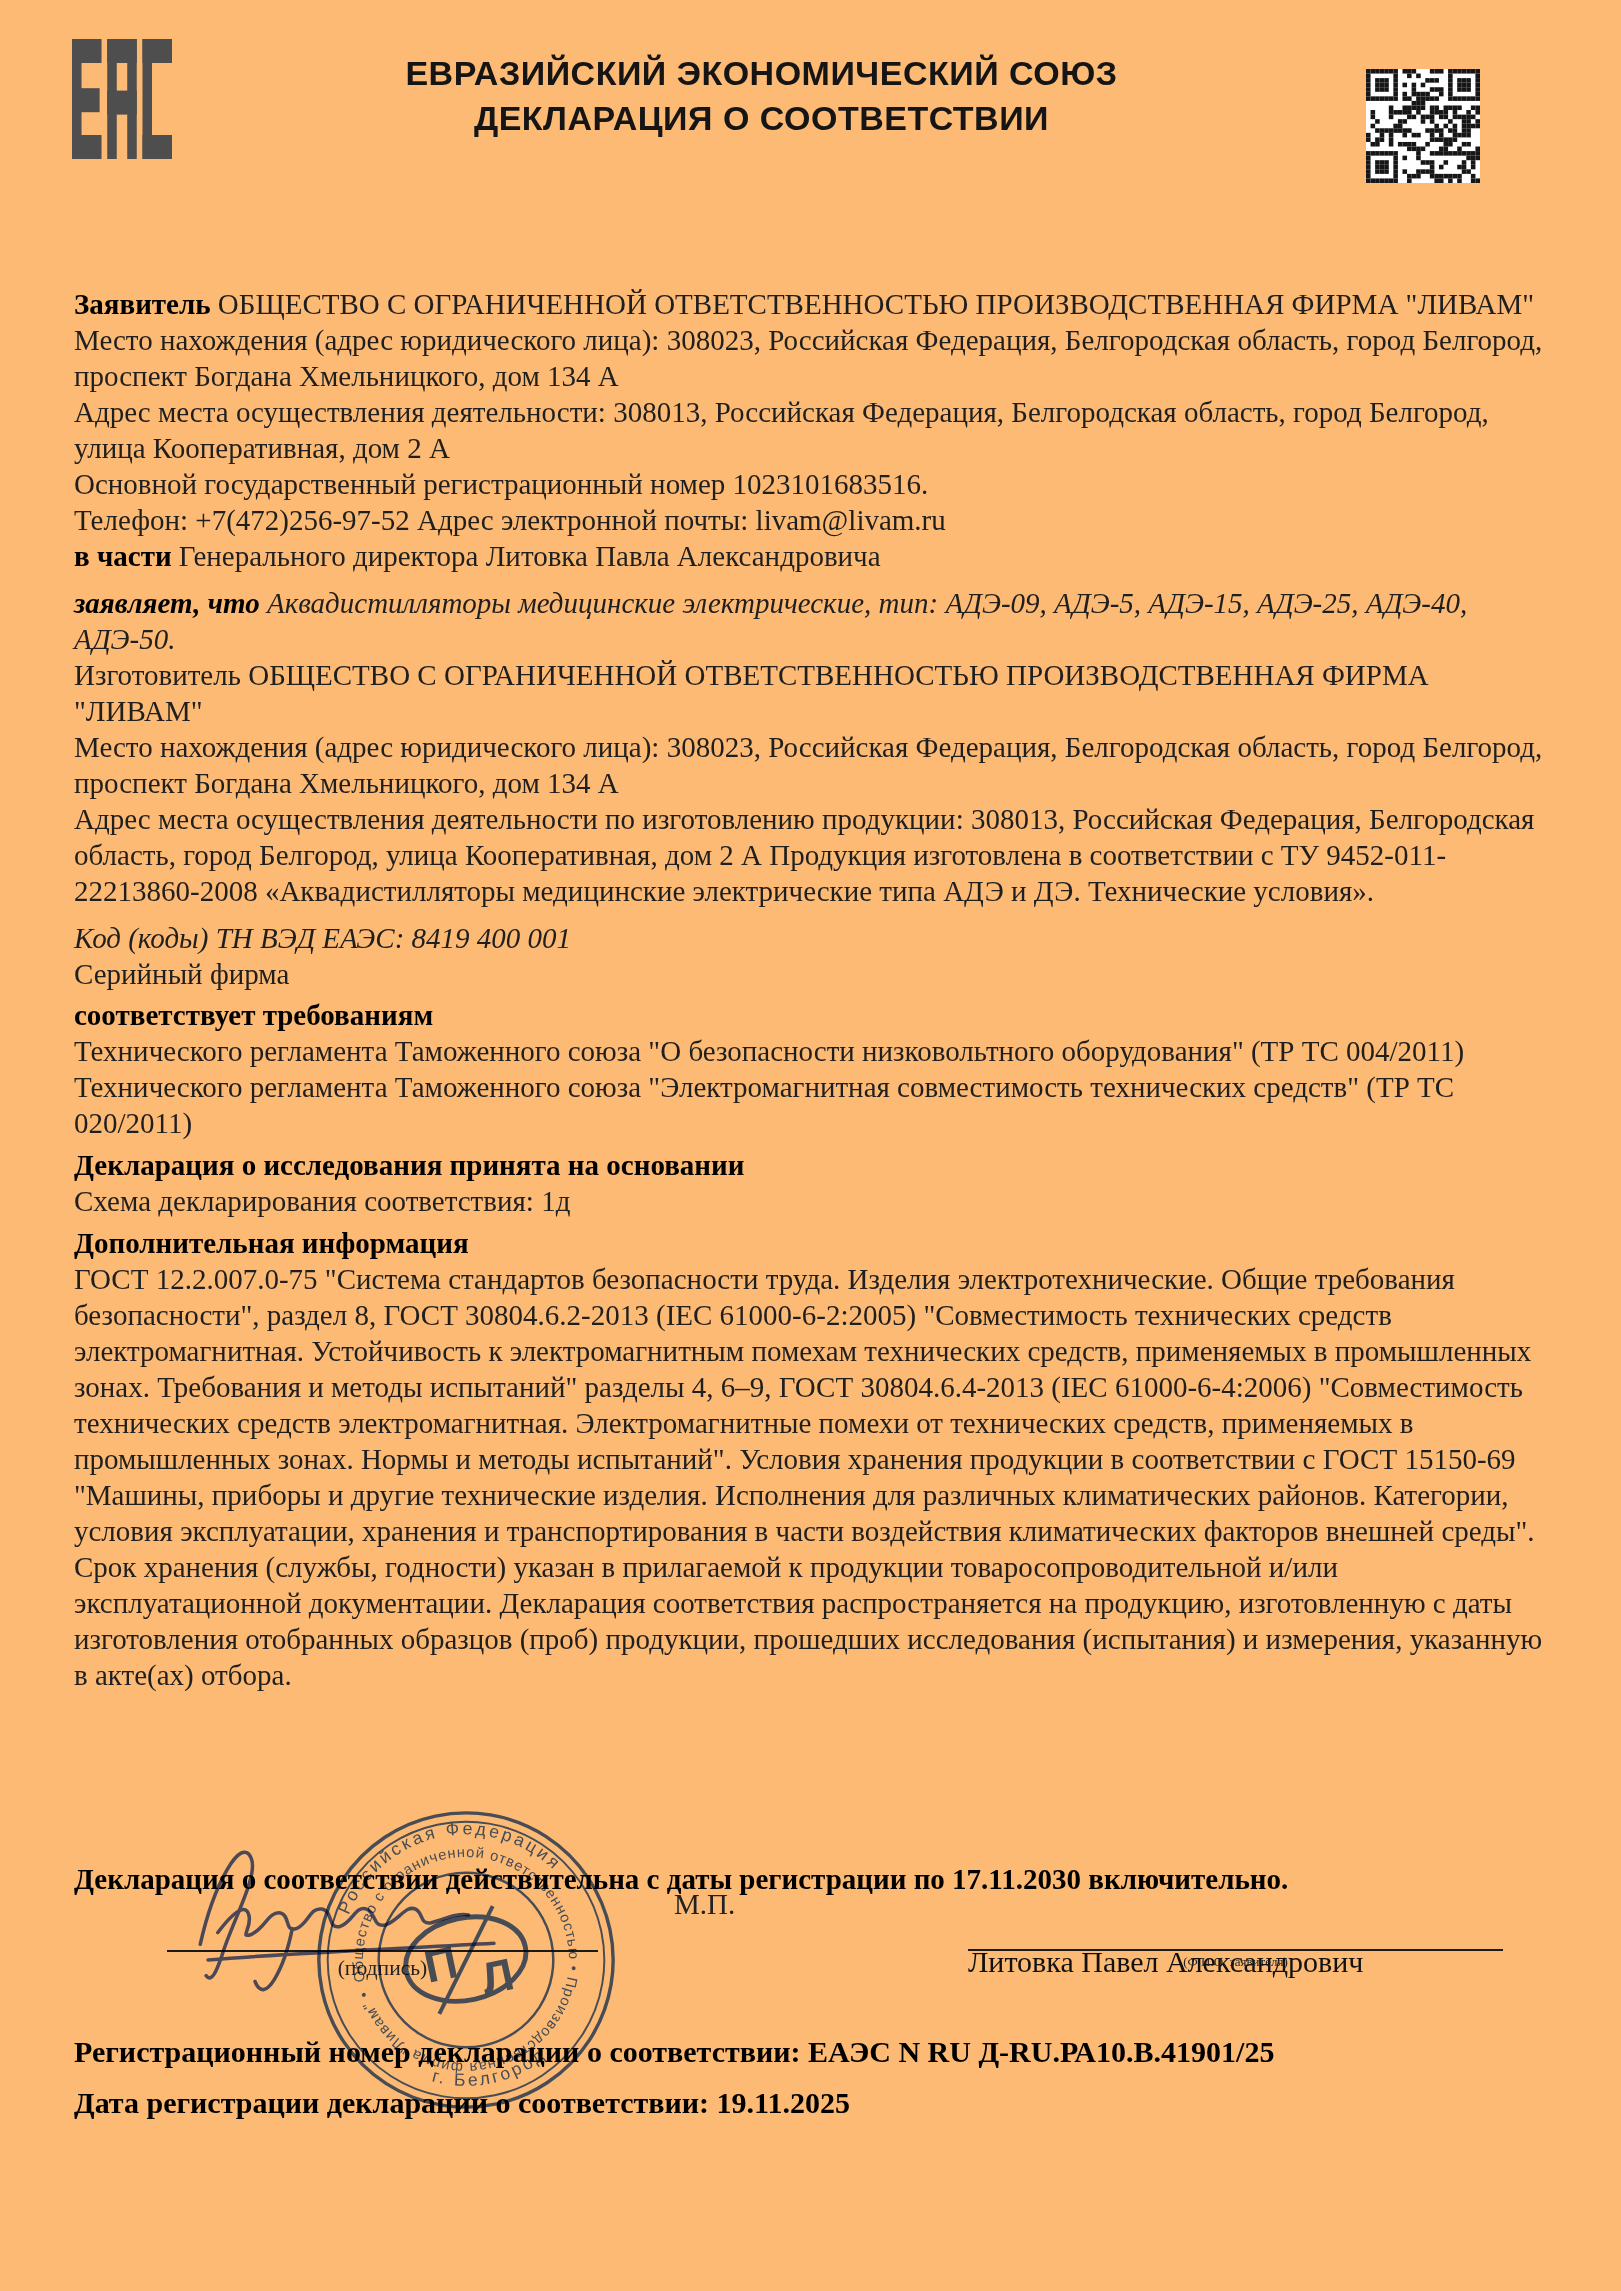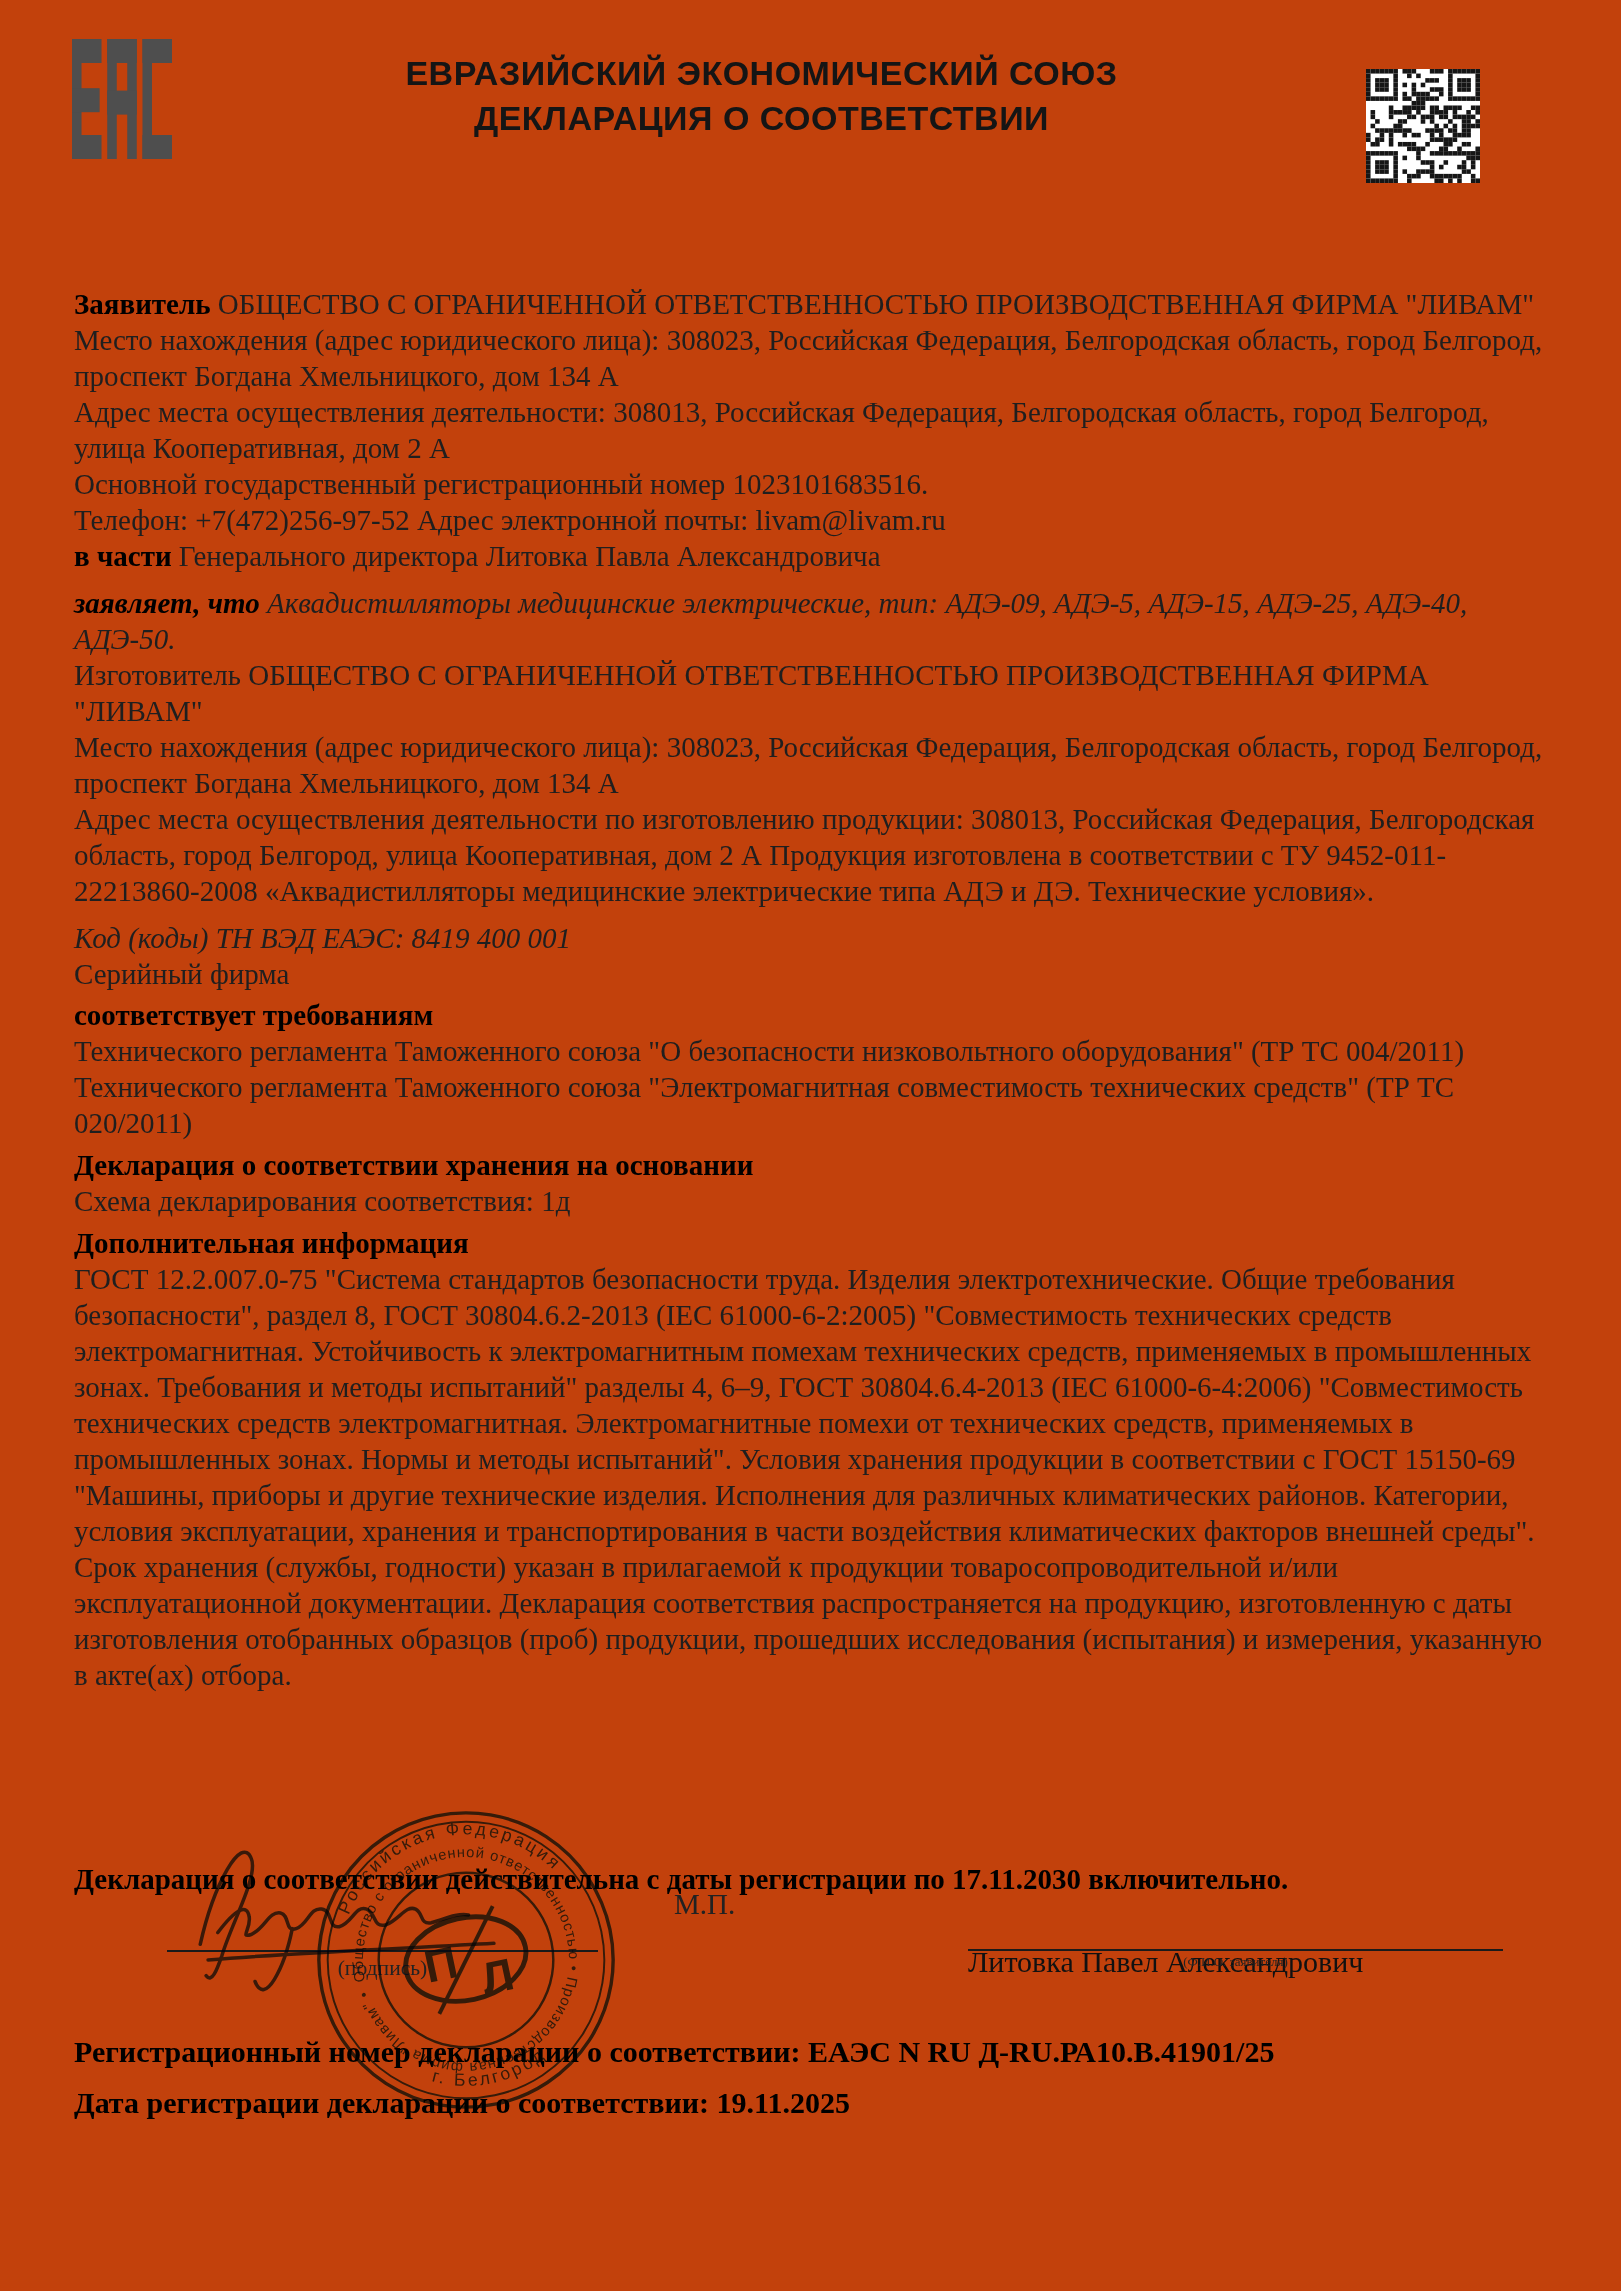--- a/index.html
+++ b/index.html
@@ -1,16 +1,16 @@
 <!DOCTYPE html>
 <html><head>
 <meta charset="utf-8">
 <style>
   html,body{margin:0;padding:0;background:#e8e8e8;}
-  .page{position:relative;width:1621px;height:2292px;margin:0 auto;background:#c2410c;
+  .page{position:relative;width:1621px;height:2292px;margin:0 auto;background:#fdba74;
         font-family:"Liberation Serif",serif;color:#1f1f1f;overflow:hidden;
         box-shadow:0 0 7.8px rgba(0,0,0,.25);}
   
   .hdr{position:absolute;left:249px;top:51px;width:1025px;text-align:center;
        font-family:"Liberation Sans",sans-serif;font-weight:bold;font-size:34px;
        line-height:45px;color:#151515;letter-spacing:0.5px;}
   .eac{position:absolute;left:72px;top:39px;}
   .qr{position:absolute;left:1366px;top:69px;}
   
   .doc{position:absolute;left:74px;top:286px;width:1482px;font-size:29px;line-height:36px;}
@@ -378,21 +378,21 @@
     <p><b>в части</b><span> Генерального директора Литовка Павла Александровича</span></p>
     <p class="gap"><b>заявляет, что</b><span> Аквадистилляторы медицинские электрические, тип: АДЭ-09, АДЭ-5, АДЭ-15, АДЭ-25, АДЭ-40, АДЭ-50.</span></p>
     <p><span>Изготовитель ОБЩЕСТВО С ОГРАНИЧЕННОЙ ОТВЕТСТВЕННОСТЬЮ ПРОИЗВОДСТВЕННАЯ ФИРМА "ЛИВАМ"</span></p>
     <p><span>Место нахождения (адрес юридического лица): 308023, Российская Федерация, Белгородская область, город Белгород, проспект Богдана Хмельницкого, дом 134 А</span></p>
     <p><span>Адрес места осуществления деятельности по изготовлению продукции: 308013, Российская Федерация, Белгородская область, город Белгород, улица Кооперативная, дом 2 А Продукция изготовлена в соответствии с ТУ 9452-011-22213860-2008 «Аквадистилляторы медицинские электрические типа АДЭ и ДЭ. Технические условия».</span></p>
     <p class="gap"><span>Код (коды) ТН ВЭД ЕАЭС: 8419 400 001</span></p>
     <p><span>Серийный фирма</span></p>
     <p class="gap-sm"><b>соответствует требованиям</b></p>
     <p><span>Технического регламента Таможенного союза "О безопасности низковольтного оборудования" (ТР ТС 004/2011)</span></p>
     <p><span>Технического регламента Таможенного союза "Электромагнитная совместимость технических средств" (ТР ТС 020/2011)</span></p>
-    <p class="gap-sm"><b>Декларация о соответствии хранения на основании</b></p>
+    <p class="gap-sm"><b>Декларация о исследования принята на основании</b></p>
     <p><span>Схема декларирования соответствия: 1д</span></p>
     <p class="gap-sm"><b>Дополнительная информация</b></p>
     <p><span>ГОСТ 12.2.007.0-75 "Система стандартов безопасности труда. Изделия электротехнические. Общие требования безопасности", раздел 8, ГОСТ 30804.6.2-2013 (IEC 61000-6-2:2005) "Совместимость технических средств электромагнитная. Устойчивость к электромагнитным помехам технических средств, применяемых в промышленных зонах. Требования и методы испытаний" разделы 4, 6–9, ГОСТ 30804.6.4-2013 (IEC 61000-6-4:2006) "Совместимость технических средств электромагнитная. Электромагнитные помехи от технических средств, применяемых в промышленных зонах. Нормы и методы испытаний". Условия хранения продукции в соответствии с ГОСТ 15150-69 "Машины, приборы и другие технические изделия. Исполнения для различных климатических районов. Категории, условия эксплуатации, хранения и транспортирования в части воздействия климатических факторов внешней среды". Срок хранения (службы, годности) указан в прилагаемой к продукции товаросопроводительной и/или эксплуатационной документации. Декларация соответствия распространяется на продукцию, изготовленную с даты изготовления отобранных образцов (проб) продукции, прошедших исследования (испытания) и измерения, указанную в акте(ах) отбора.</span></p>
   </div>
 
   <div class="valid">Декларация о соответствии действительна с даты регистрации по 17.11.2030 включительно.</div>
 
   <div class="sigline" style="left:167px;top:1950px;width:431px;"></div>
   <div class="lab" style="left:167px;top:1956px;width:431px;">(подпись)</div>
   <div class="mp">М.П.</div>

